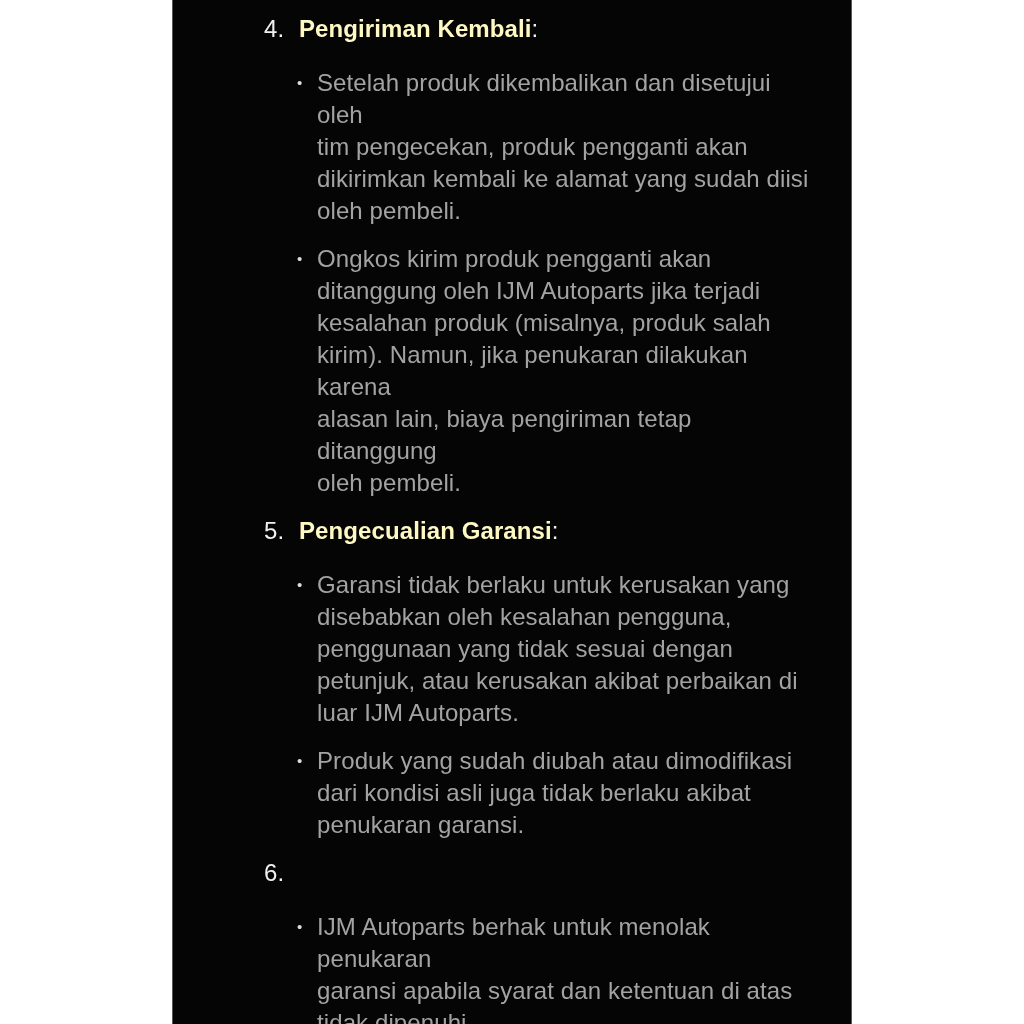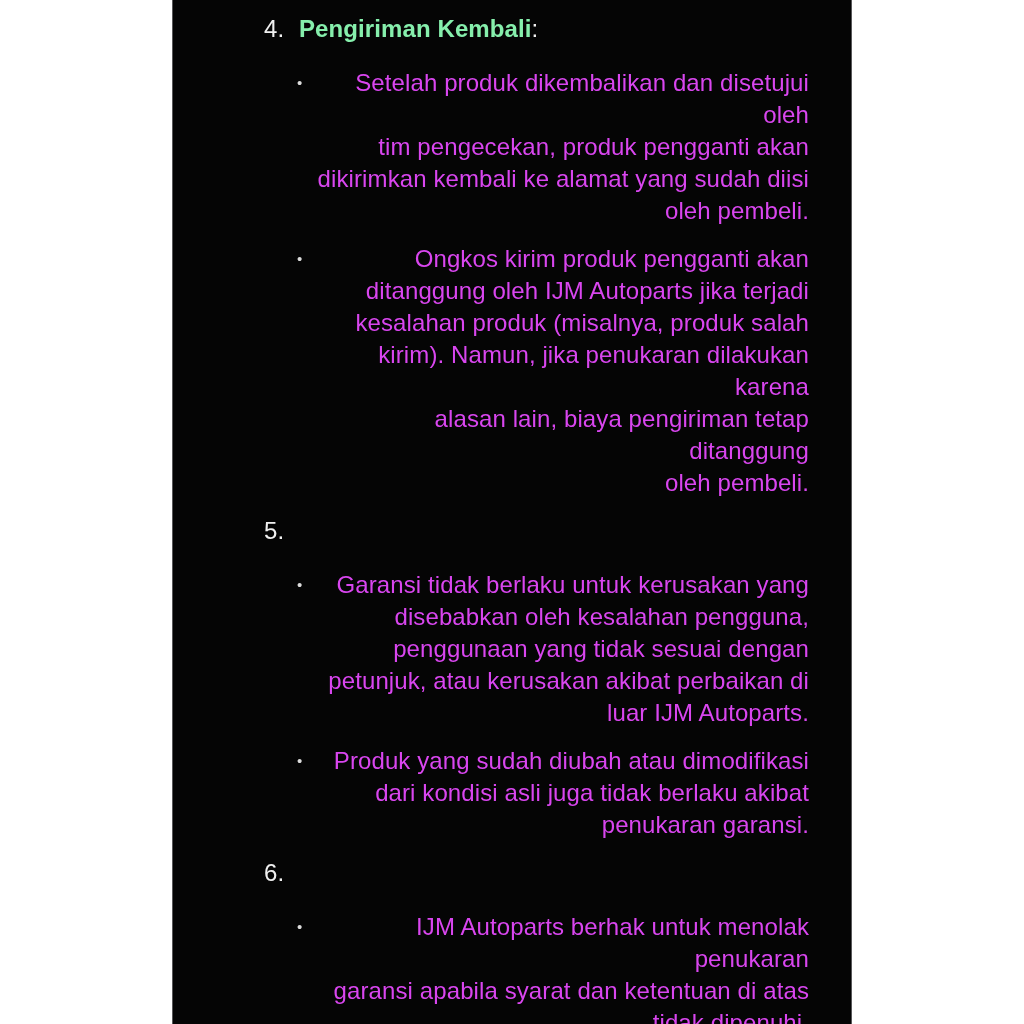--- a/index.html
+++ b/index.html
@@ -30,39 +30,38 @@
     display: flex;
     margin: 0 0 22px 0;
     color: #ffffff;
   }
   .heading .num {
     flex: none;
     width: 35px;
     font-weight: 400;
     color: #f0f0f0;
   }
-  .heading .title { font-weight: 700; color: #86efac; }
+  .heading .title { font-weight: 700; color: #fef9c3; }
   .heading .colon { font-weight: 400; color: #f0f0f0; }
   .bullet {
     display: flex;
     padding-left: 33px;
     margin: 0 0 16px 0;
   }
   .bullet .dot {
     flex: none;
     width: 20px;
     font-size: 15px;
     line-height: 32px;
     color: #dcdcdc;
   }
   .bullet .btext {
     flex: 1;
     white-space: pre-line;
-    color: #d946ef;
-    text-align: right;
+    color: #a3a3a3;
   }
 </style>
 </head>
 <body>
 
 <div class="page">
   <div class="panel">
     <div class="content">
 
       <section>
@@ -84,20 +83,21 @@
 kesalahan produk (misalnya, produk salah
 kirim). Namun, jika penukaran dilakukan karena
 alasan lain, biaya pengiriman tetap ditanggung
 oleh pembeli.</span>
         </div>
       </section>
 
       <section>
         <div class="heading">
           <span class="num">5.</span>
+          <span><span class="title">Pengecualian Garansi</span><span class="colon">:</span></span>
         </div>
         <div class="bullet">
           <span class="dot">•</span>
           <span class="btext">Garansi tidak berlaku untuk kerusakan yang
 disebabkan oleh kesalahan pengguna,
 penggunaan yang tidak sesuai dengan
 petunjuk, atau kerusakan akibat perbaikan di
 luar IJM Autoparts.</span>
         </div>
         <div class="bullet">

